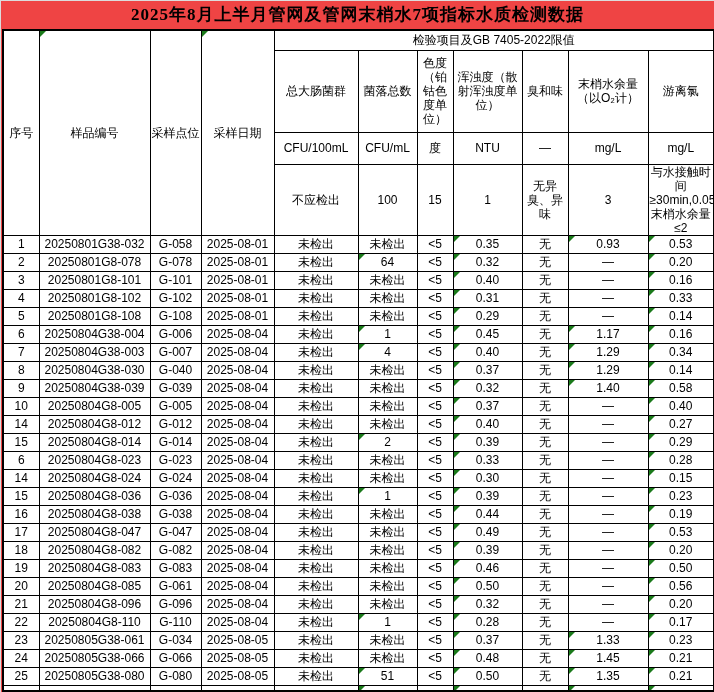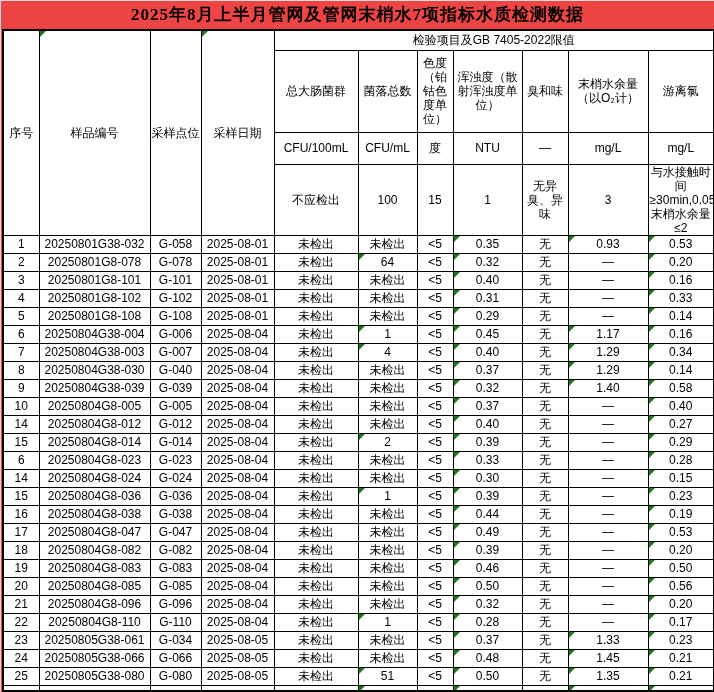--- a/index.html
+++ b/index.html
@@ -360,21 +360,21 @@
           <td>未检出</td>
           <td>&lt;5</td>
           <td><span class="tri"></span>0.46</td>
           <td>无</td>
           <td>—</td>
           <td><span class="tri"></span>0.50</td>
         </tr>
         <tr class="data-row">
           <td>20</td>
           <td>20250804G8-085</td>
-          <td>G-085</td>
+          <td>G-061</td>
           <td>2025-08-04</td>
           <td>未检出</td>
           <td>未检出</td>
           <td>&lt;5</td>
           <td><span class="tri"></span>0.50</td>
           <td>无</td>
           <td>—</td>
           <td><span class="tri"></span>0.56</td>
         </tr>
         <tr class="data-row">

